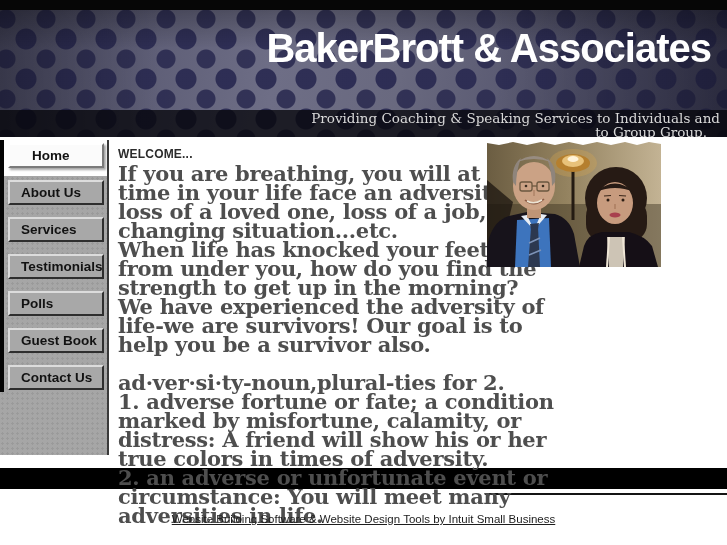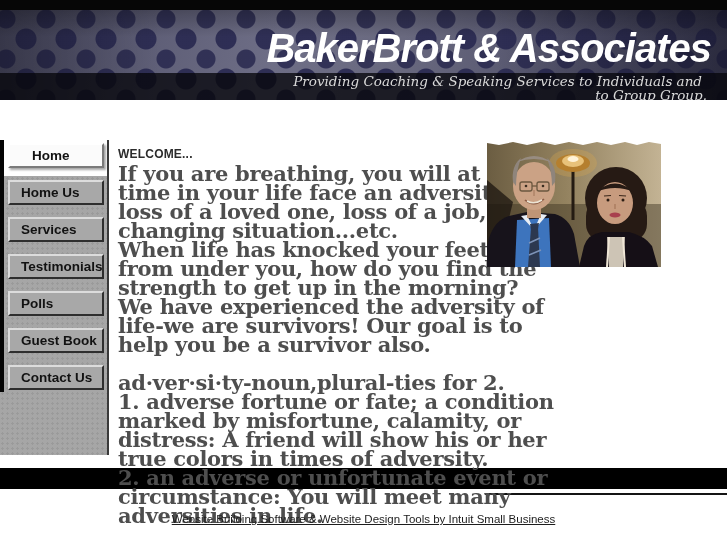--- a/index.html
+++ b/index.html
@@ -1,39 +1,39 @@
 <!DOCTYPE html>
 <html><head>
 <meta charset="utf-8">
 <style>
   html,body{margin:0;padding:0;background:#666;}
   .page{position:relative;width:727px;height:545px;background:#ffffff;overflow:hidden;
         font-family:"Liberation Sans",sans-serif;margin:0 auto;}
 
   
   .topbar{position:absolute;left:0;top:0;width:727px;height:10px;background:#060606;}
-  .banner{position:absolute;left:0;top:10px;width:727px;height:90px;
+  .banner{position:absolute;left:0;top:10px;width:727px;height:127px;
     background-color:#63637c;
     background-image:
       radial-gradient(circle, rgba(43,43,82,.95) 10px, rgba(43,43,82,0) 11px),
       radial-gradient(circle, rgba(40,40,78,.85) 9px, rgba(40,40,78,0) 10px),
       linear-gradient(100deg,#4b4b64 0%,#6e6e86 38%,#69697f 55%,#3c3c58 100%);
     background-size:40px 40px,40px 40px,100% 100%;
-    background-position:6px 9px,26px 29px,0 0;font-style:italic;}
+    background-position:6px 9px,26px 29px,0 0;}
   .banner::before{content:"";position:absolute;inset:0;
     background:linear-gradient(to right,rgba(0,0,0,.28),rgba(0,0,0,0) 22%,rgba(0,0,0,0) 68%,rgba(0,0,0,.30)),
                linear-gradient(to bottom,rgba(0,0,0,.25),rgba(0,0,0,0) 30%);}
   .banner-title{position:absolute;right:16px;top:16px;z-index:2;
     font-family:"Liberation Sans",sans-serif;font-weight:bold;font-size:40px;
     color:#ffffff;letter-spacing:-1px;white-space:nowrap;}
   .tagline-band{position:absolute;left:0;bottom:0;width:727px;height:27px;overflow:hidden;
     background:rgba(7,7,12,.78);z-index:2;
     font-family:"DejaVu Serif","Liberation Serif",serif;font-size:13.5px;line-height:14px;
     color:#d9d9d9;text-align:right;}
-  .tg1{padding-right:25px;padding-top:1px;}
+  .tg1{padding-right:7px;padding-top:1px;}
   .tg2{padding-right:20px;}
 
   
   .sidebar-bg{position:absolute;left:0;top:176px;width:107px;height:279px;background:#a6a6a6;
     background-image:radial-gradient(circle, rgba(0,0,0,.07) 1px, rgba(0,0,0,0) 1.4px);
     background-size:5px 5px;}
   .sidebar-strip{position:absolute;left:0;top:140px;width:4px;height:252px;background:#050505;}
   .sidebar-border{position:absolute;left:107px;top:140px;width:2px;height:315px;background:#3a3a3a;}
   .nav-btn{position:absolute;left:8px;width:96px;height:25px;box-sizing:border-box;
     background:#a8a8a8;color:#121212;cursor:pointer;
@@ -79,21 +79,21 @@
       <div class="tg1">Providing Coaching &amp; Speaking Services to Individuals and</div>
       <div class="tg2">to Group Group.</div>
     </div>
   </div>
 
   <div class="sidebar-bg"></div>
   <div class="sidebar-strip"></div>
   <div class="sidebar-border"></div>
 
   <div class="nav-btn active" style="top:143px">Home</div>
-  <div class="nav-btn" style="top:180px">Home Us</div>
+  <div class="nav-btn" style="top:180px">About Us</div>
   <div class="nav-btn" style="top:217px">Services</div>
   <div class="nav-btn" style="top:254px">Testimonials</div>
   <div class="nav-btn" style="top:291px">Polls</div>
   <div class="nav-btn" style="top:328px">Guest Book</div>
   <div class="nav-btn" style="top:365px">Contact Us</div>
 
   <div class="black-band"></div>
   <div class="thin-line"></div>
 
   <div class="content">

